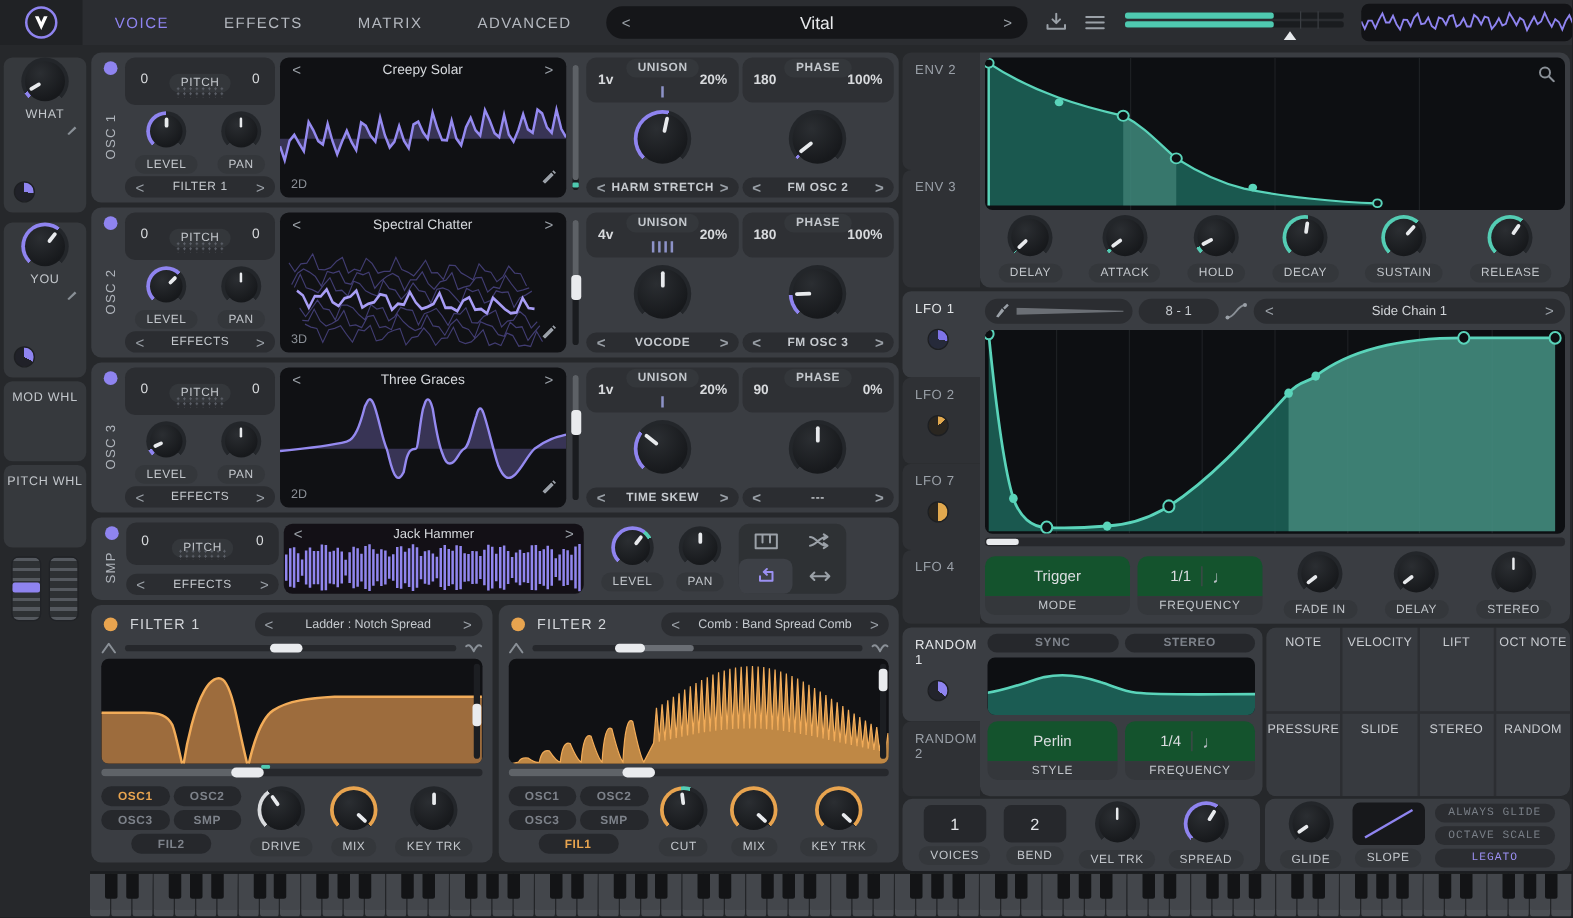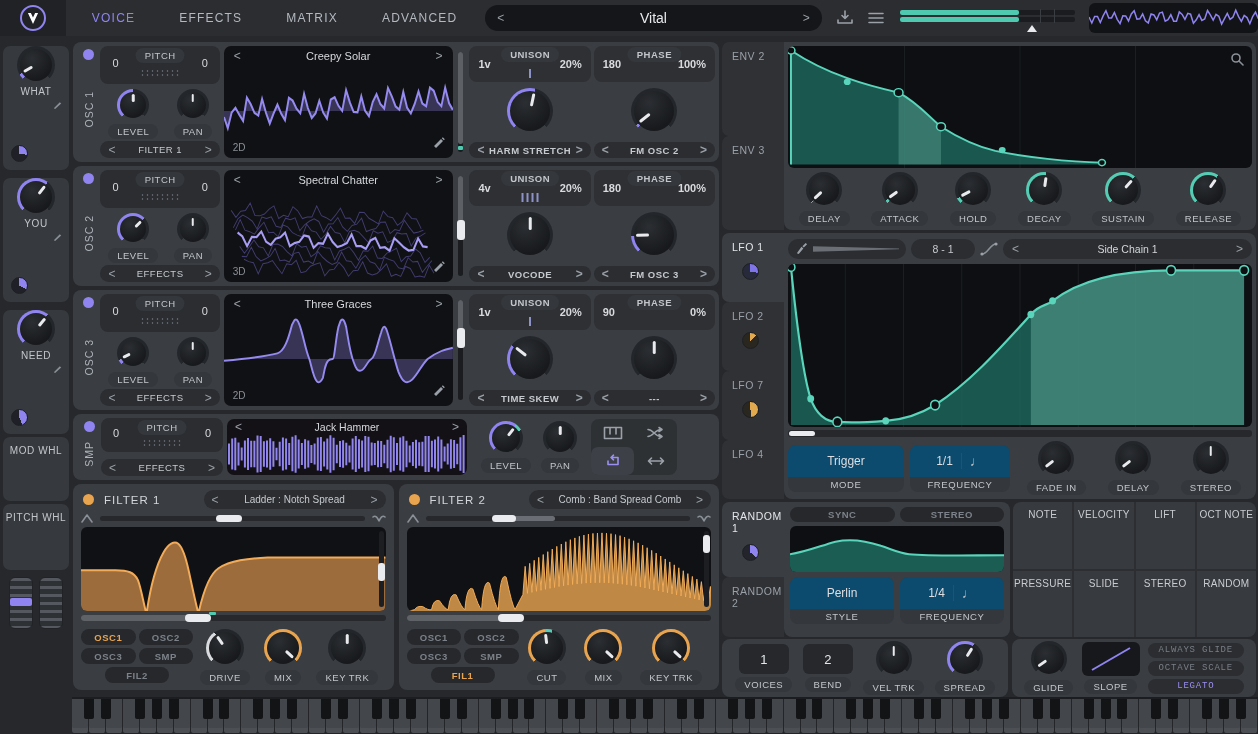--- a/index.html
+++ b/index.html
@@ -50,21 +50,21 @@
   .wheel { width:24px; height:52px; border-radius:6px; background:repeating-linear-gradient(180deg,#55595f 0 3px,#2e3134 3px 8px); border:1px solid #202226; position:relative; }
   .wheel .band { position:absolute; left:0; right:0; top:20px; height:8px; background:#8f84f0; border-radius:2px; }
 
   
   .oscrow { height:120px; margin-bottom:4px; display:flex; padding:4px; }
   .strip { width:24px; display:flex; flex-direction:column; align-items:center; }
   .pwr { width:11px; height:11px; border-radius:50%; background:#8f84f0; margin-top:3px; }
   .vname { margin-top:auto; margin-bottom:auto; writing-mode:vertical-rl; transform:rotate(180deg); font-size:10.5px; letter-spacing:1px; color:#aeb3ba; }
   .oscctrl { width:122px; display:flex; flex-direction:column; }
   .pitchbox { background:#2b2d31; border-radius:8px; height:38px; position:relative; }
-  .pitchbox .pp { position:absolute; top:2px; left:50%; transform:translateX(-50%); }
+  .pitchbox .pp { position:absolute; top:13px; left:50%; transform:translateX(-50%); }
   .pitchbox .v1 { position:absolute; left:12px; top:11px; font-size:11px; color:#d8dadd; }
   .pitchbox .v2 { position:absolute; right:12px; top:11px; font-size:11px; color:#d8dadd; }
   .pitchbox .dots { position:absolute; left:50%; bottom:6px; transform:translateX(-50%); width:40px; height:9px;
       background-image:radial-gradient(#5d616a 1px, transparent 1.2px); background-size:5px 4px; }
   .kr { flex:1; display:flex; justify-content:space-around; align-items:flex-start; padding-top:5px; }
   .kcol { display:flex; flex-direction:column; align-items:center; gap:3px; }
   .pill { background:#34373b; border-radius:8px; padding:2px 9px; font-size:9.5px; letter-spacing:0.5px; color:#c3c7cc; white-space:nowrap; }
   .selbar { height:17px; background:#2b2d31; border-radius:9px; display:flex; align-items:center; padding:0 8px; }
   .selbar .lbl { flex:1; text-align:center; font-size:9.5px; letter-spacing:0.5px; color:#c6cacf; }
   .wavebox { width:234px; margin-left:4px; background:#101114; border-radius:7px; position:relative; overflow:hidden; }
@@ -159,21 +159,21 @@
   .brushbox { width:118px; height:20px; background:#2b2d31; border-radius:10px; display:flex; align-items:center; padding:0 7px; gap:5px; }
   .taper { flex:1; height:10px; background:#6b6f75; clip-path:polygon(0 22%, 100% 46%, 100% 54%, 0 78%); }
   .gridbox { width:64px; height:20px; background:#2b2d31; border-radius:10px; display:flex; align-items:center; justify-content:center; font-size:10.5px; color:#c6cacf; }
   .lfopreset { flex:1; height:20px; background:#2b2d31; border-radius:10px; display:flex; align-items:center; padding:0 9px; }
   .lfopreset .lbl { flex:1; text-align:center; font-size:10.5px; color:#d2d5d9; }
   .lfodisp { height:164px; }
   .phslider { position:relative; height:7px; background:#26282c; border-radius:3px; margin-top:3px; }
   .phslider .hd { position:absolute; left:1px; top:1px; width:26px; height:5px; background:#e9ebee; border-radius:3px; }
   .lfoctrl { flex:1; display:flex; align-items:center; padding-top:4px; gap:6px; }
   .vbox { display:flex; flex-direction:column; }
-  .vbox .val { height:32px; background:#0c4a6e; border-radius:8px 8px 0 0; display:flex; align-items:center; justify-content:center; font-size:12px; color:#dcdee1; gap:8px; }
+  .vbox .val { height:32px; background:#14532d; border-radius:8px 8px 0 0; display:flex; align-items:center; justify-content:center; font-size:12px; color:#dcdee1; gap:8px; }
   .vbox .val .sep { width:1px; height:16px; background:#44474c; }
   .vbox .lblrow { height:15px; background:#34373b; border-radius:0 0 8px 8px; display:flex; align-items:center; justify-content:center; font-size:9.5px; letter-spacing:0.6px; color:#c3c7cc; }
   .noteg { font-size:14px; color:#b9bec5; }
   .lfoknobs { flex:1; display:flex; justify-content:space-around; }
 
   .randrow { display:flex; gap:3px; height:135px; margin-bottom:2px; }
   .randsec { width:288px; display:flex; }
   .randsec .rbody { padding:5px 6px; }
   .randbtns { display:flex; gap:5px; margin-bottom:4px; }
   .randbtns .fbtn { flex:1; height:15px; }
@@ -272,32 +272,20 @@
         <div class="knob k38" style="--rot:38deg;--arc:173deg;--ac:#8f84f0">
             <div class="ptr"></div>
           </div>
         <span class="mlabel">YOU</span>
         <span class="pencil">
           <svg width="11" height="11" viewBox="0 0 12 12" class="icon dim">
               <path d="M2,10 L8.5,3.5 L10,5 L3.5,11 Z" fill="#8a9097" stroke="none"></path>
             </svg>
         </span>
         <div class="pie" style="background:conic-gradient(#8f84f0 0 120deg,#202128 120deg 360deg)"></div>
-      </div>
-      <div class="mcell macro">
-        <div class="knob k38" style="--rot:40deg;--arc:175deg;--ac:#8f84f0">
-            <div class="ptr"></div>
-          </div>
-        <span class="mlabel">NEED</span>
-        <span class="pencil">
-          <svg width="11" height="11" viewBox="0 0 12 12" class="icon dim">
-              <path d="M2,10 L8.5,3.5 L10,5 L3.5,11 Z" fill="#8a9097" stroke="none"></path>
-            </svg>
-        </span>
-        <div class="pie" style="background:conic-gradient(#8f84f0 0 160deg,#202128 160deg 360deg)"></div>
       </div>
       <div class="mcell whl" style="height:64px">
         <span class="mlabel">MOD WHL</span>
       </div>
       <div class="mcell whl">
         <span class="mlabel">PITCH WHL</span>
       </div>
       <div class="wheels">
         <div class="wheel">
             <div class="band"></div>

